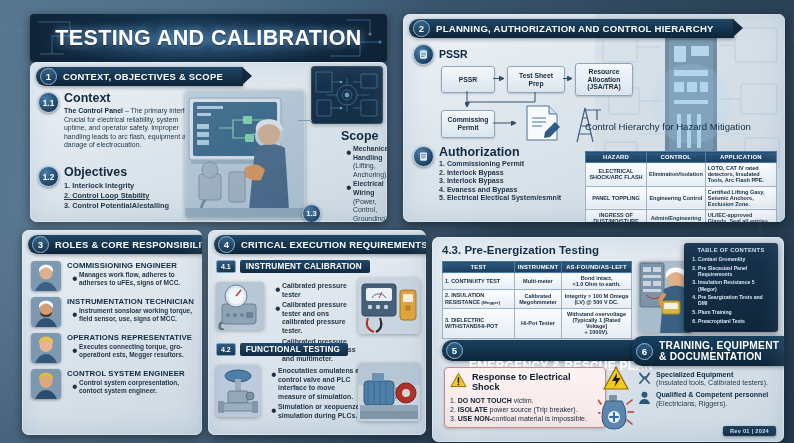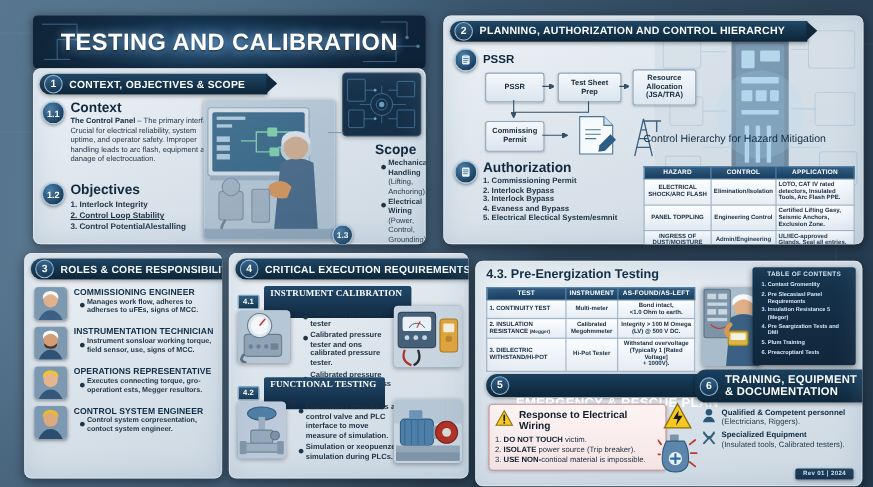--- a/index.html
+++ b/index.html
@@ -146,23 +146,22 @@
 
   
   .subtag{display:inline-flex;align-items:center;gap:4px;}
   .subtag .n{
     background:linear-gradient(180deg,#2e5c82,#17374f);color:#fff;
     font-size:7px;font-weight:bold;padding:2px 4px;border-radius:2px;
     border:1px solid #7ea6c6;
   }
   .subtag .t{
     background:linear-gradient(180deg,#21486a,#102941);color:#fff;
-    font-size:8.2px;font-weight:bold;padding:2px 8px 18px 6px;border-radius:2px;
+    font-size:8.2px;font-weight:bold;padding:2px 8px 2px 6px;border-radius:2px;
     letter-spacing:.2px;
-    font-family:Liberation Serif, serif;
   }
 
   ul.dots{margin:0;padding-left:7px;list-style:none;}
   ul.dots li{position:relative;padding-left:5px;}
   ul.dots li:before{content:"•";position:absolute;left:-2px;top:-1px;color:#1d3346;}
 
   .rev{
     position:absolute;right:8px;bottom:6px;
     background:linear-gradient(180deg,#1b3e5c,#102a42);
     color:#cfe2f2;font-size:5.6px;font-weight:bold;letter-spacing:.3px;
@@ -781,21 +780,21 @@
     </div>
 
     <div id="alert-box" style="position:absolute;left:12px;top:130px;width:150px;">
       <div style="display:flex;gap:5px;align-items:flex-start;">
         <svg width="17" height="16" viewBox="0 0 18 16">
           <path d="M9 1 L17 15 H1z" fill="#f4c91f" stroke="#8a6d10" stroke-width="1"></path>
           <path d="M9 5.5 V10.5" stroke="#1a1a1a" stroke-width="1.6" stroke-linecap="round"></path>
           <circle cx="9" cy="12.7" r="0.9" fill="#1a1a1a"></circle>
         </svg>
         <div>
-          <div class="alerthead">Response to Electrical Wiring</div>
+          <div class="alerthead">Response to Electrical Shock</div>
         </div>
       </div>
       <div class="alertlist">
         <div><span>1.</span> <b>DO NOT TOUCH</b><span> victim.</span></div>
         <div><span>2.</span> <b>ISOLATE</b><span> power source (Trip breaker).</span></div>
         <div><span>3.</span> <b>USE NON-</b><span>contioal material is impossible.</span></div>
       </div>
     </div>
 
     <svg style="position:absolute;left:170px;top:128px;" width="28" height="26" viewBox="0 0 28 26">
@@ -812,38 +811,38 @@
           <path d="M30 20 h6"></path>
           <path d="M29 28 l5 4"></path>
         <path d="M3 12 l-3 -4"></path>
           <path d="M2 21 h-2"></path>
       </g>
     </svg>
 
     <div style="position:absolute;left:206px;top:134px;width:142px;">
       <div style="display:flex;gap:5px;margin-bottom:4px;">
         <svg width="13" height="13" viewBox="0 0 14 14">
-            <circle cx="7" cy="4" r="3.2" fill="#2d5777"></circle>
-            <path d="M1 14 q1.5 -5.5 6 -5.5 q4.5 0 6 5.5z" fill="#2d5777"></path>
-          </svg>
-        <div>
-          <div style="font-size:7.1px;font-weight:bold;color:#0e2b43;line-height:8.2px;">Qualified &amp; Competent personnel</div>
-          <div style="font-size:7.1px;color:#1f3749;line-height:8.2px;">(Electricians, Riggers).</div>
-        </div>
-      </div>
-      <div style="display:flex;gap:5px;margin-bottom:4px;">
-        <svg width="13" height="13" viewBox="0 0 14 14">
           <path d="M2 1 L7 7 L5.5 8.5 L1 3 z" fill="#34607f"></path>
             <path d="M12 1 L7.5 7 L9 8.5 L13 3z" fill="#34607f"></path>
           <path d="M2 13 L8 6.5" stroke="#34607f" stroke-width="1.8" stroke-linecap="round"></path>
           <path d="M12 13 L6.5 6.5" stroke="#34607f" stroke-width="1.8" stroke-linecap="round"></path>
         </svg>
         <div>
           <div style="font-size:7.1px;font-weight:bold;color:#0e2b43;line-height:8.2px;">Specialized Equipment</div>
           <div style="font-size:7.1px;color:#1f3749;line-height:8.2px;">(Insulated tools, Calibrated testers).</div>
         </div>
       </div>
+      <div style="display:flex;gap:5px;margin-bottom:4px;">
+        <svg width="13" height="13" viewBox="0 0 14 14">
+            <circle cx="7" cy="4" r="3.2" fill="#2d5777"></circle>
+            <path d="M1 14 q1.5 -5.5 6 -5.5 q4.5 0 6 5.5z" fill="#2d5777"></path>
+          </svg>
+        <div>
+          <div style="font-size:7.1px;font-weight:bold;color:#0e2b43;line-height:8.2px;">Qualified &amp; Competent personnel</div>
+          <div style="font-size:7.1px;color:#1f3749;line-height:8.2px;">(Electricians, Riggers).</div>
+        </div>
+      </div>
     </div>
 
     <div class="rev">Rev 01 | 2024</div>
   </div>
 
 </div>
 
 </body></html>

